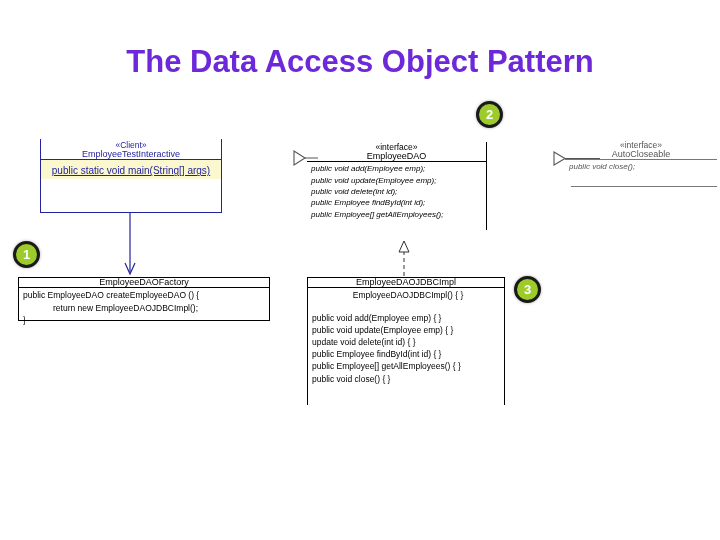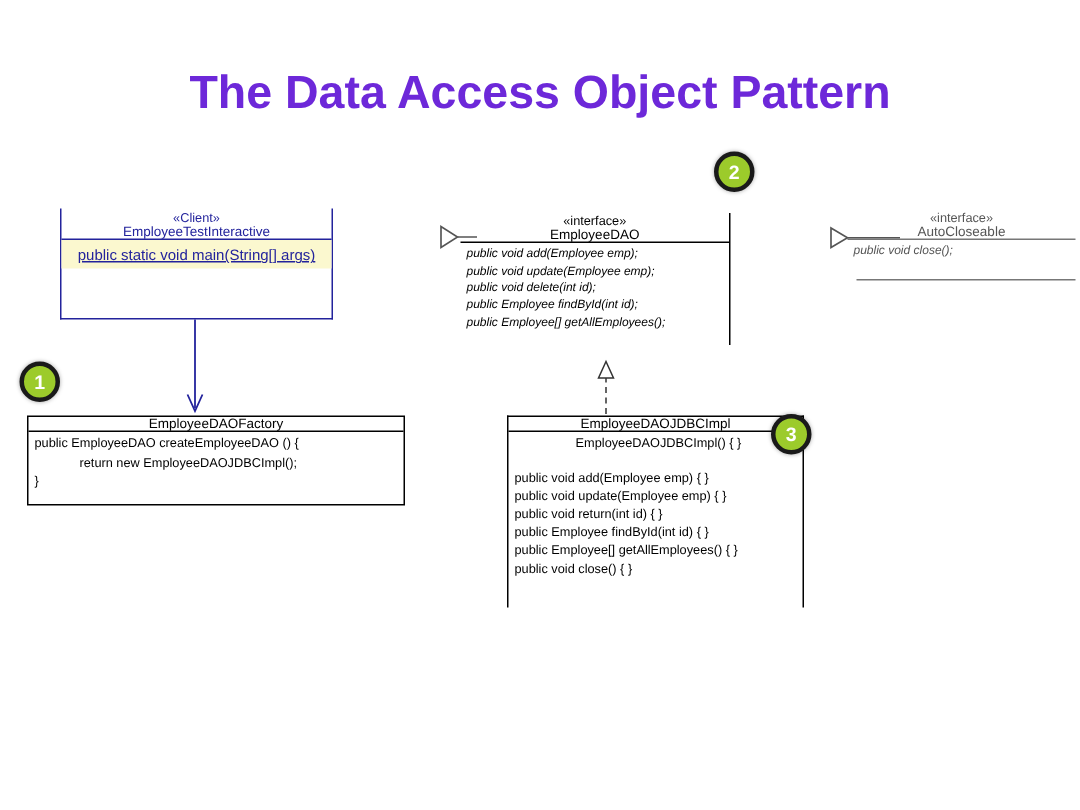--- a/index.html
+++ b/index.html
@@ -122,40 +122,39 @@
     width: 146px;
     height: 0;
     border-top: 1px solid #777;
   }
 
   
   #factory-box {
     left: 18px;
     top: 277px;
     width: 252px;
-    height: 60px;
+    height: 44px;
     border-left: 1px solid #000;
     border-right: 1px solid #000;
     border-bottom: 1px solid #000;
     border-top: 1px solid #000;
   }
   #factory-box .uml-head { padding-top: 0px; }
   #factory-box .member { font-size: 8.5px; }
   #factory-box .indent { padding-left: 30px; }
 
   
   #impl-box {
     left: 307px;
     top: 277px;
     width: 198px;
     height: 128px;
     border-left: 1px solid #000;
     border-right: 1px solid #000;
     border-top: 1px solid #000;
-    margin-left: 31px;
   }
   #impl-box .uml-head { padding-top: 0px; }
   #impl-box .ctor {
     display: block;
     font-size: 8.5px;
     padding: 1px 0 0 4px;
     line-height: 1.5;
     text-align: center;
   }
   #impl-box .member { font-size: 8.5px; }
@@ -244,21 +243,21 @@
   <div class="uml-box" id="impl-box">
     <div class="uml-head">
       <span class="cls-name">EmployeeDAOJDBCImpl</span>
     </div>
     <div class="uml-rule"></div>
     <span class="ctor">EmployeeDAOJDBCImpl() { }</span>
     <div id="impl-gap"></div>
     <div class="uml-body">
       <span class="member">public void add(Employee emp) { }</span>
       <span class="member">public void update(Employee emp) { }</span>
-      <span class="member">public void return(int id) { }</span>
+      <span class="member">update void delete(int id) { }</span>
       <span class="member">public Employee findById(int id) { }</span>
       <span class="member">public Employee[] getAllEmployees() { }</span>
       <span class="member">public void close() { }</span>
     </div>
   </div>
 
   <svg class="conn" id="connectors" width="720" height="540" style="left:0;top:0;pointer-events:none;">
 
     <g>
       <line x1="130" y1="213" x2="130" y2="272" stroke="#23239c" stroke-width="1.2"></line>

